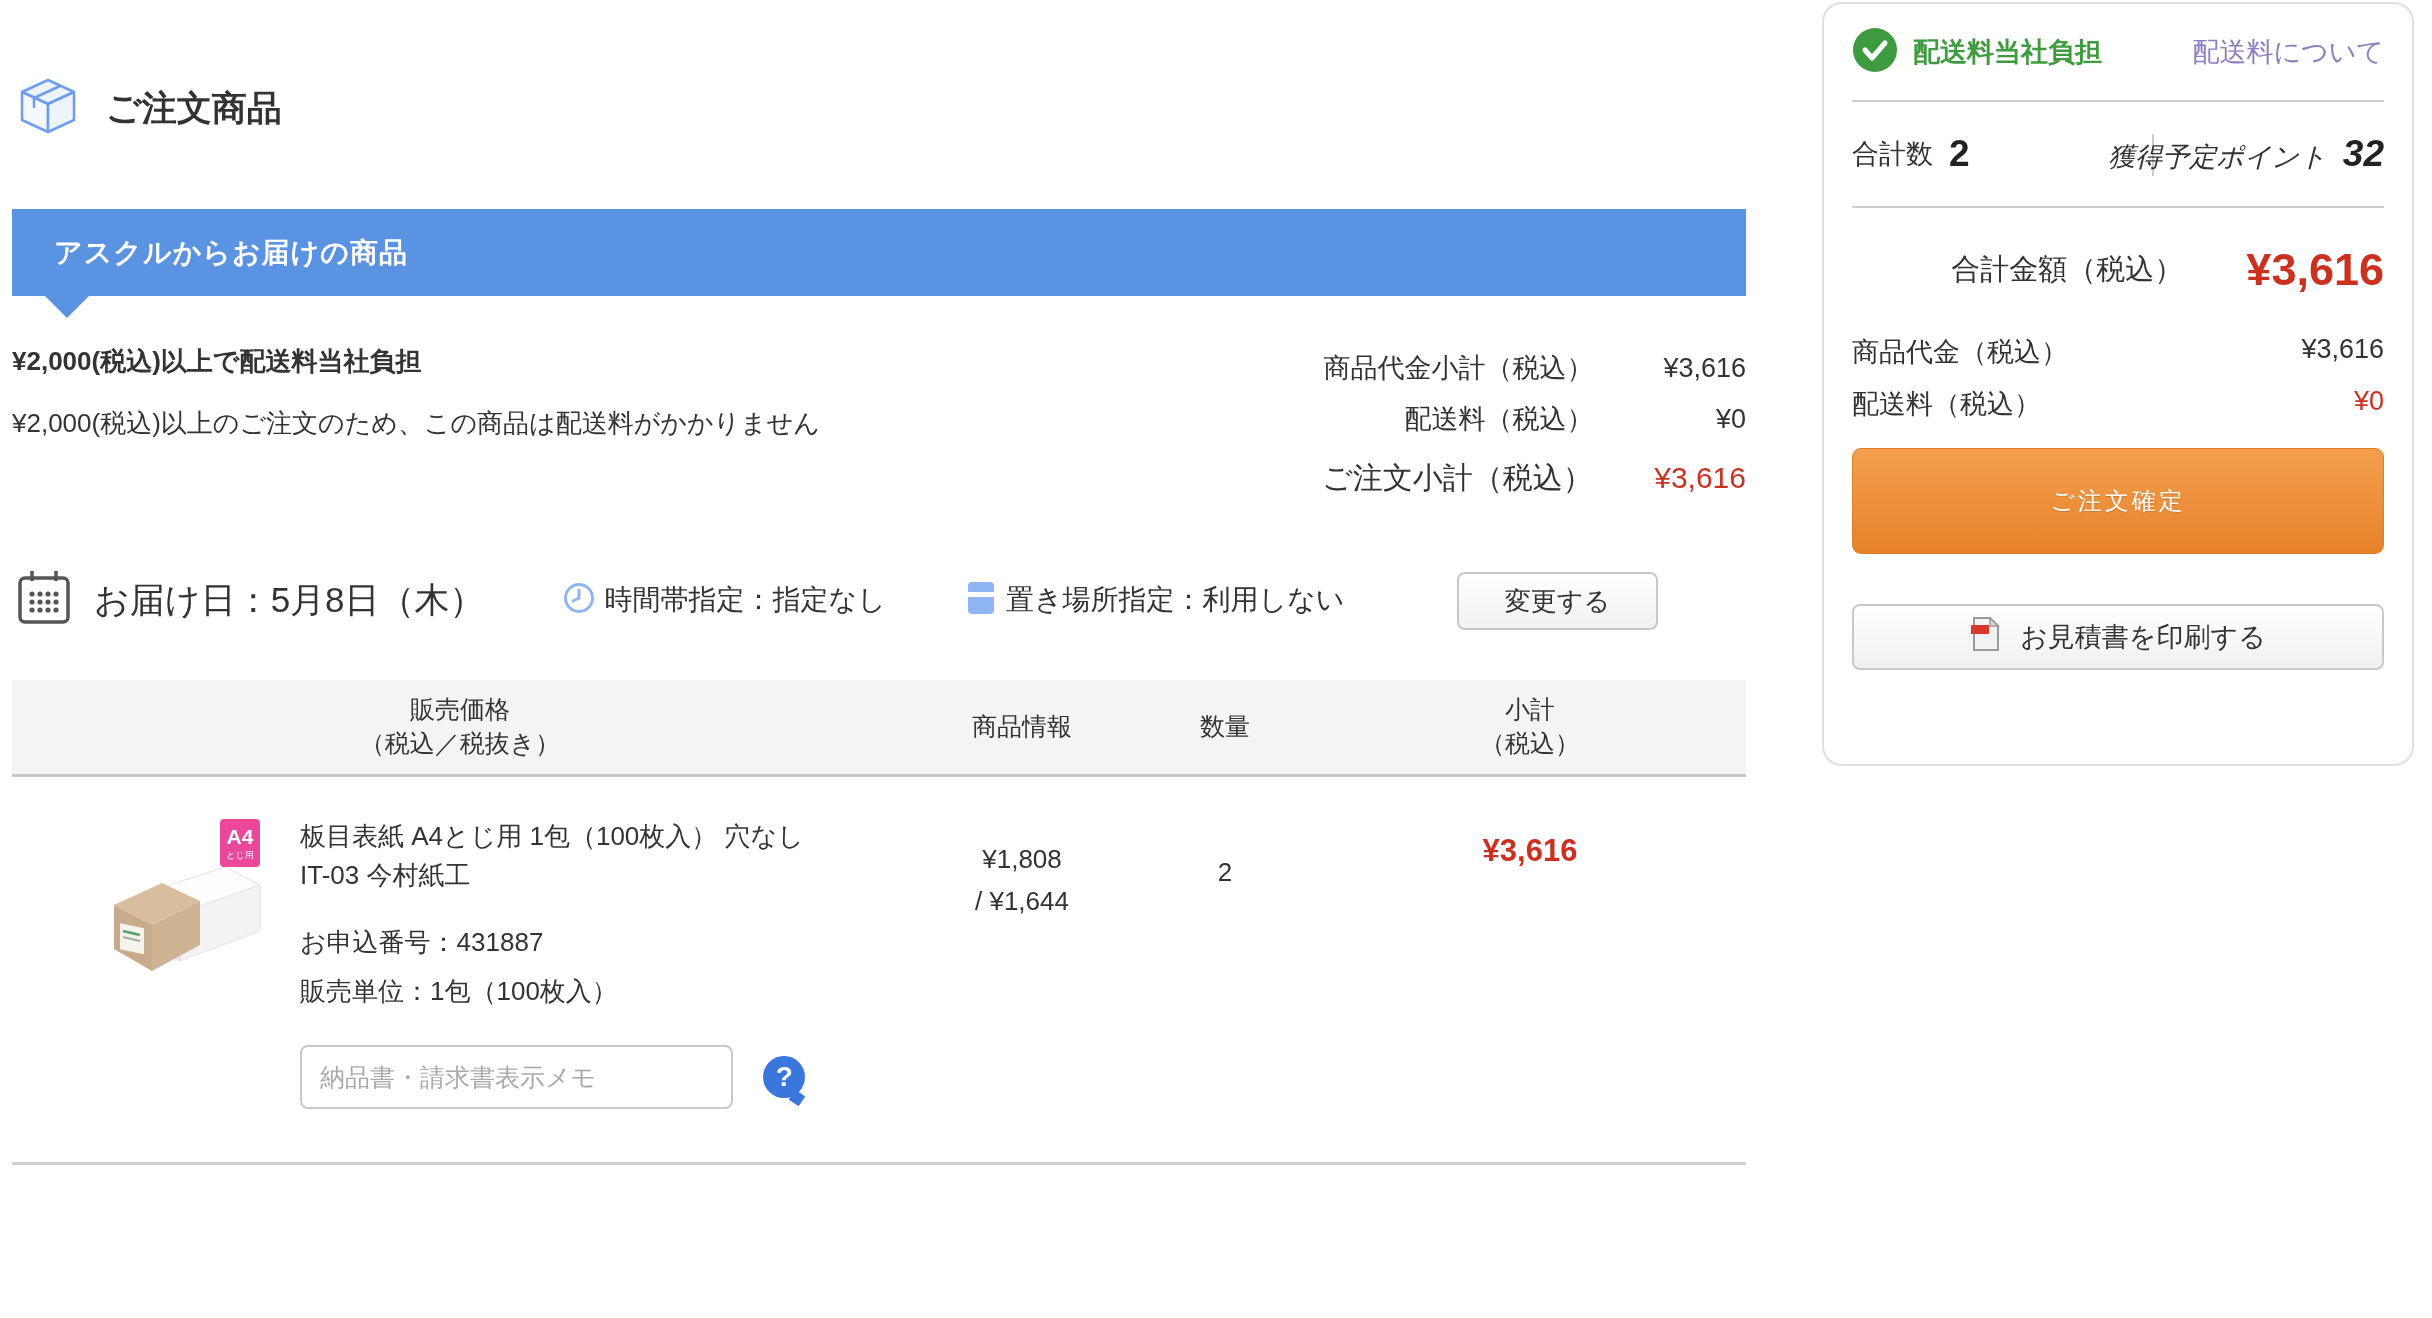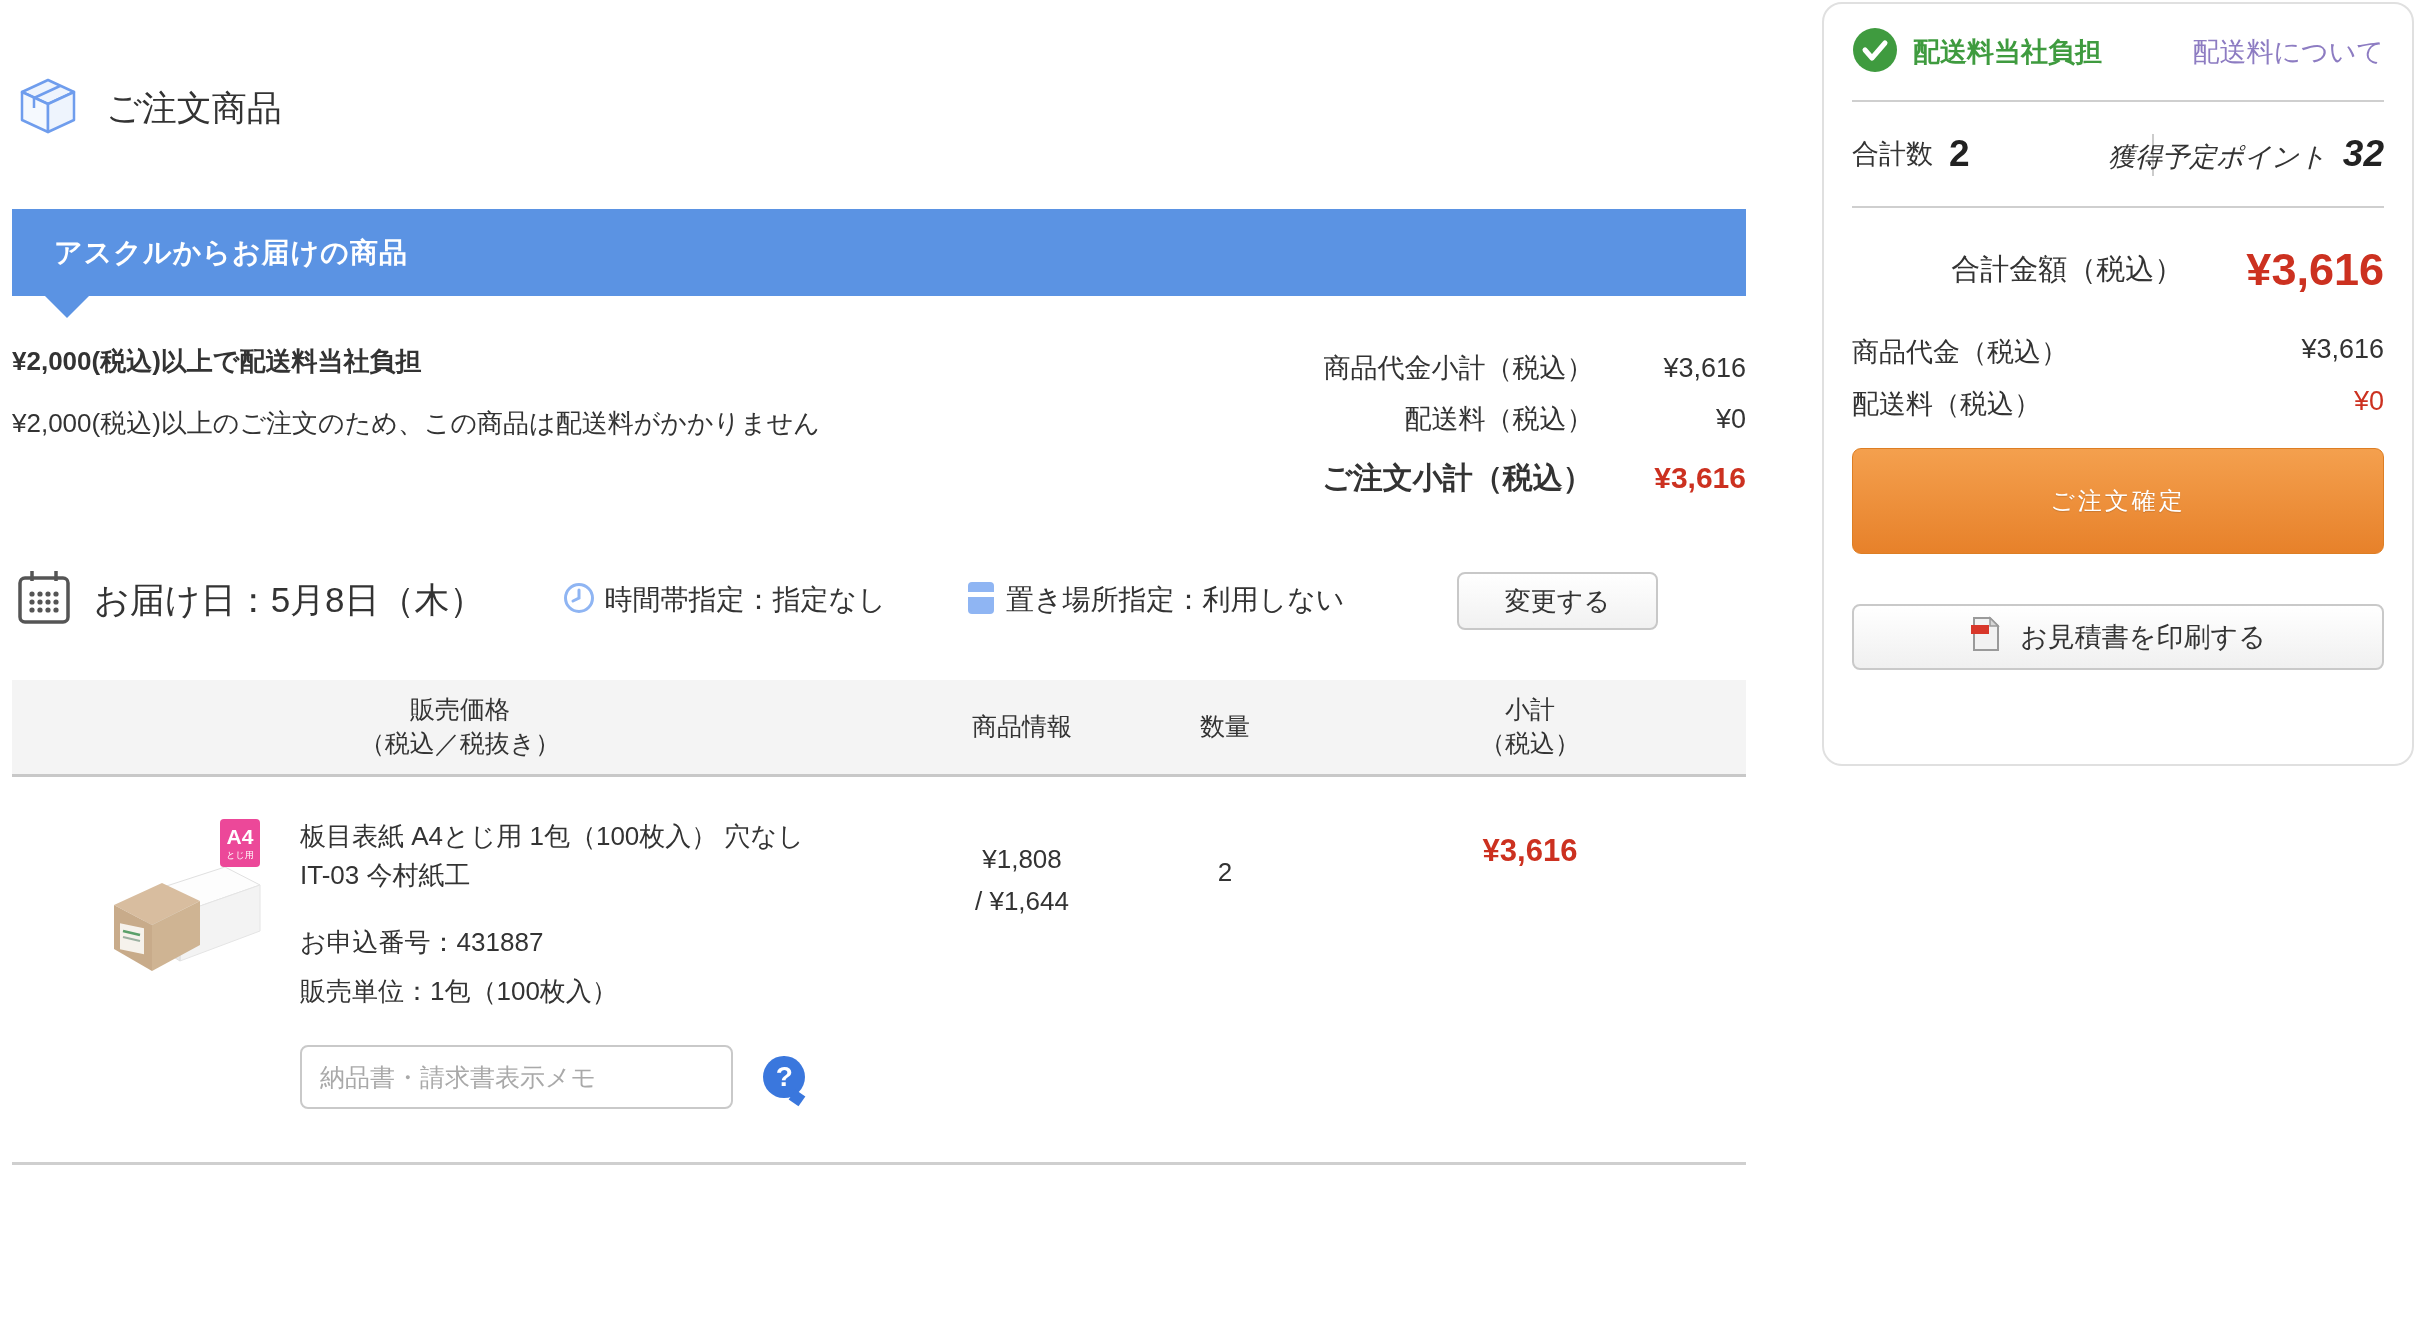--- a/index.html
+++ b/index.html
@@ -2,34 +2,34 @@
 <html><head>
 <meta charset="utf-8">
 <style>
   * { box-sizing: border-box; margin: 0; padding: 0; }
   html,body { width: 2432px; height: 1318px; background: #fff; }
   body { font-family: "Liberation Sans", "DejaVu Sans", sans-serif; color: #333; position: relative; overflow: hidden; }
   .stage { position: absolute; inset: 0; }
 
   
   .header-row { position: absolute; left: 16px; top: 74px; display: flex; align-items: center; gap: 26px; }
-  .page-title { font-size: 35px; font-weight: normal; color: #333; }
+  .page-title { font-size: 35px; font-weight: bold; color: #333; }
 
   .banner { position: absolute; left: 12px; top: 209px; width: 1734px; height: 87px; background: #5b93e3; display: flex; align-items: center; }
   .banner-label { color: #fff; font-size: 28px; font-weight: bold; padding-left: 42px; letter-spacing: 1px; }
   .banner-tail { position: absolute; left: 45px; top: 296px; width: 0; height: 0;
     border-left: 22px solid transparent; border-right: 22px solid transparent; border-top: 22px solid #5b93e3; }
 
   .note-bold   { position: absolute; left: 12px; top: 344px; font-size: 26px; font-weight: bold; color: #333; }
   .note-normal { position: absolute; left: 12px; top: 406px; font-size: 26px; color: #333; }
 
   .summary-block { position: absolute; left: 12px; top: 350px; width: 1734px; text-align: right; }
   .summary-row { margin-bottom: 15px; font-size: 27px; color: #333; }
   .summary-row .val { display: inline-block; width: 145px; text-align: right; }
-  .summary-row.em { font-size: 30px; font-weight: bold; margin-top: 21px; }
+  .summary-row.em { font-size: 30px; font-weight: normal; margin-top: 21px; }
   .summary-row.em .val { color: #cc3120; }
 
   .delivery-row { position: absolute; left: 16px; top: 568px; width: 1730px; height: 64px; display: flex; align-items: center; }
   .delivery-date { font-size: 35px; color: #333; margin-left: 22px; margin-right: 78px; }
   .delivery-sub { font-size: 28px; color: #333; margin-left: 10px; }
   .gap-lg { margin-left: 80px; }
   .change-button { position: absolute; right: 88px; top: 4px; height: 58px; padding: 0 46px;
     border: 2px solid #c8c8c8; border-radius: 8px; background: linear-gradient(#ffffff, #f1f1f1);
     font-size: 26px; color: #333; display: flex; align-items: center; cursor: pointer; }
 

